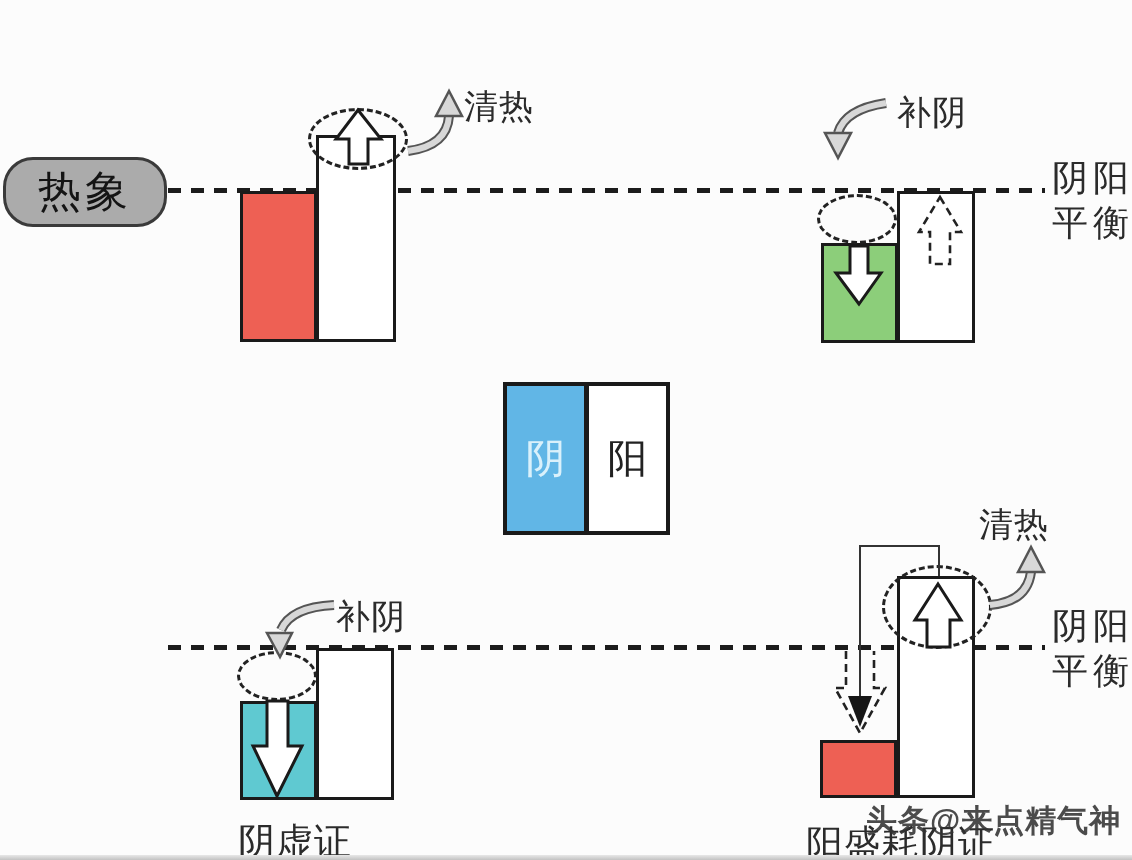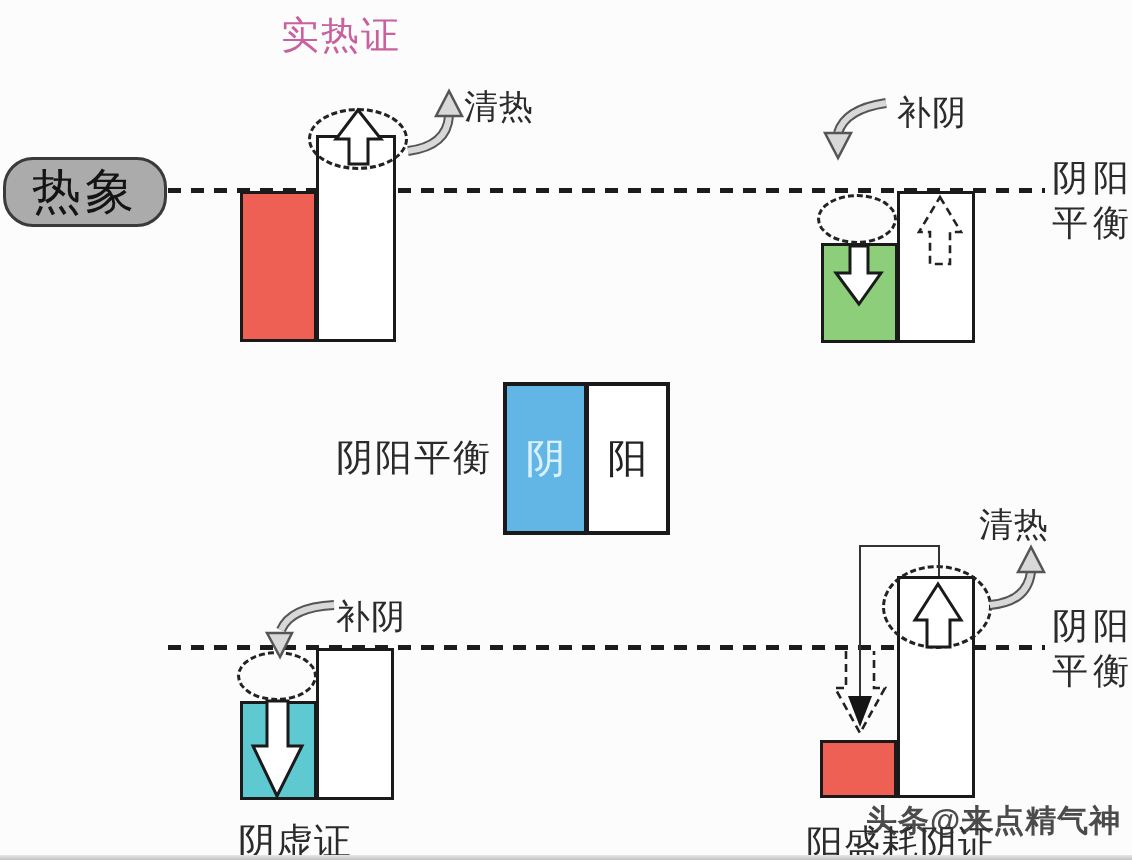--- a/index.html
+++ b/index.html
@@ -15,21 +15,21 @@
   .dash-line{
     position:absolute;height:5px;
     background:repeating-linear-gradient(90deg,#1c1c1c 0 13px,transparent 13px 23px);
   }
 
   
   .pill{
     position:absolute;width:158px;height:64px;
     background:#ababab;border:3px solid #3a3a3a;border-radius:30px;
     display:flex;align-items:center;justify-content:center;
-    font-size:49px;color:#141414;letter-spacing:4px;
+    font-size:43px;color:#141414;letter-spacing:4px;
   }
 
   
   .bar{position:absolute;border:3px solid #1a1a1a;box-sizing:border-box;}
   .bar.white{background:#ffffff;}
   .bar.red{background:#ee6054;}
   .bar.green{background:#8cce7a;}
   .bar.cyan{background:#5fc9d1;}
 
   
@@ -88,37 +88,35 @@
 
   <div class="ellipse" style="left:308px;top:108px;width:100px;height:62px;"></div>
   <div class="ellipse" style="left:817px;top:194px;width:80px;height:50px;"></div>
   <div class="ellipse" style="left:237px;top:651px;width:80px;height:50px;"></div>
   <div class="ellipse" style="left:882px;top:565px;width:110px;height:84px;"></div>
 
   <div class="pill" style="left:3px;top:157px;">
     <span>热象</span>
   </div>
 
-  <div class="txt syndrome-title" style="left:281px;top:10px;">实热证</div>
 
   <div class="txt action-label" style="left:464px;top:84px;">清热</div>
   <div class="txt action-label" style="left:897px;top:90px;">补阴</div>
   <div class="txt action-label" style="left:336px;top:594px;">补阴</div>
   <div class="txt action-label" style="left:979px;top:502px;">清热</div>
 
   <div class="txt balance-2line" style="left:1052px;top:155px;">
     <span>阴阳</span>
     <span>平衡</span>
   </div>
   <div class="txt balance-2line" style="left:1052px;top:603px;">
     <span>阴阳</span>
     <span>平衡</span>
   </div>
 
-  <div class="txt" id="center-balance-label" style="left:336px;top:433px;">阴阳平衡</div>
   <div id="center-box">
     <div class="half yin">阴</div>
     <div class="half yang">阳</div>
   </div>
 
   <div class="txt caption" style="left:238px;top:817px;">阴虚证</div>
   <div class="txt caption" style="left:806px;top:819px;">阳盛耗阴证</div>
 
   <div class="txt" id="watermark" style="left:866px;top:800px;">头条@来点精气神</div>
 

